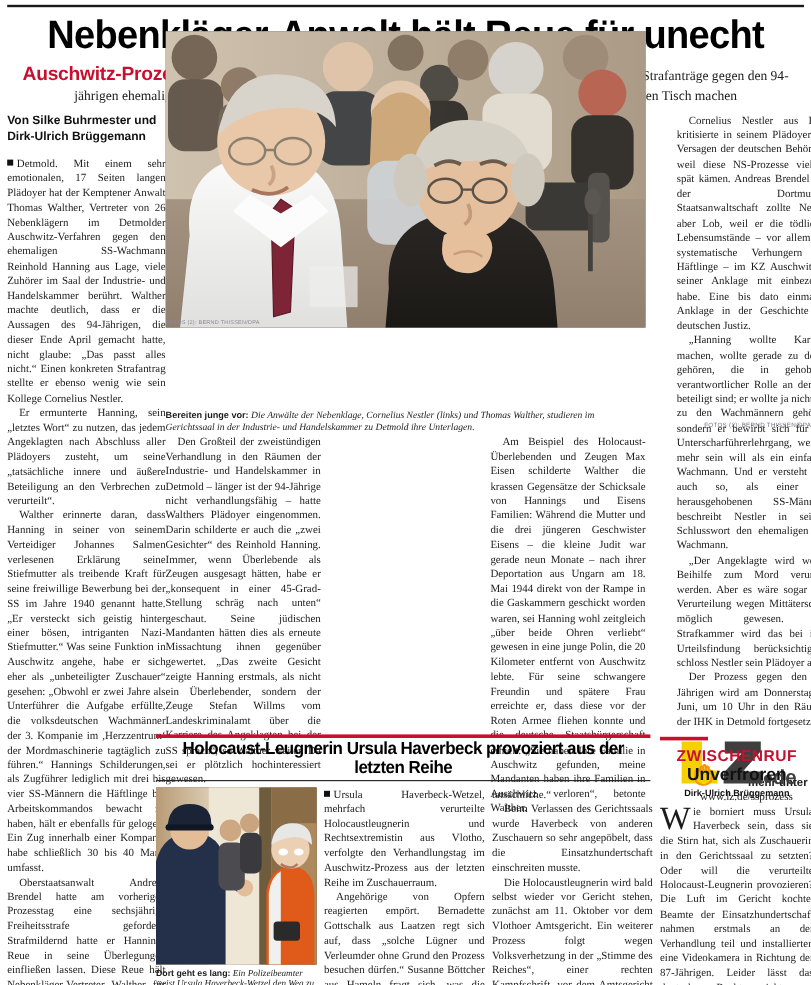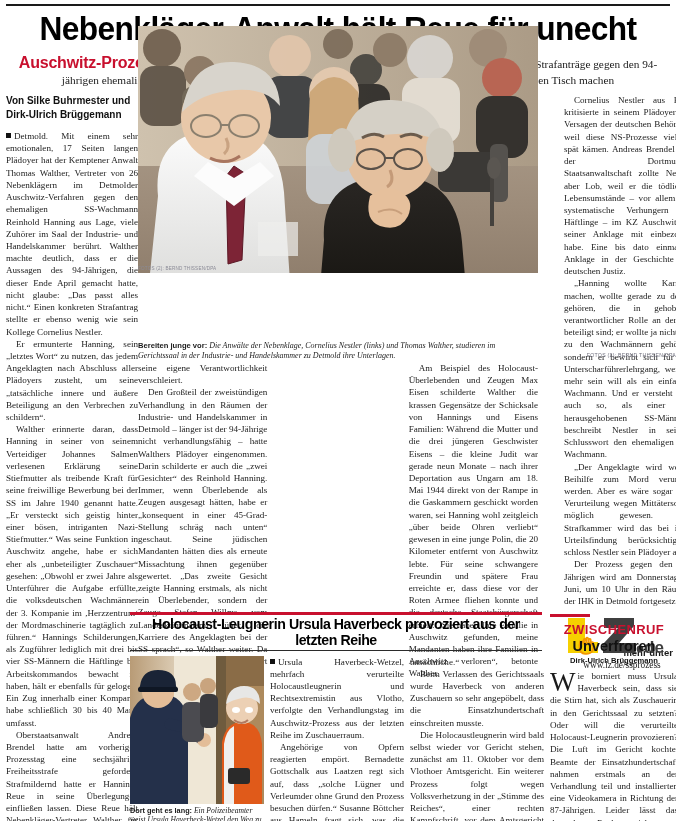--- a/index.html
+++ b/index.html
@@ -174,21 +174,21 @@
   </div>
 
   <div class="main-grid">
 
     <div class="col">
       <div class="byline">
         <div>Von Silke Buhrmester und</div>
         <div>Dirk-Ulrich Brüggemann</div>
       </div>
       <p class="body first"><span class="dingbat"></span><span>Detmold. Mit einem sehr emotionalen, 17 Seiten langen Plädoyer hat der Kemptener Anwalt Thomas Walther, Vertreter von 26 Nebenklägern im Detmolder Auschwitz-Verfahren gegen den ehemaligen SS-Wachmann Reinhold Hanning aus Lage, viele Zuhörer im Saal der Industrie- und Handelskammer berührt. Walther machte deutlich, dass er die Aussagen des 94-Jährigen, die dieser Ende April gemacht hatte, nicht glaube: „Das passt alles nicht.“ Einen konkreten Strafantrag stellte er ebenso wenig wie sein Kollege Cornelius Nestler.</span></p>
-      <p class="body"><span>Er ermunterte Hanning, sein „letztes Wort“ zu nutzen, das jedem Angeklagten nach Abschluss aller Plädoyers zusteht, um seine „tatsächliche innere und äußere Beteiligung an den Verbrechen zu schildern“.</span></p>
+      <p class="body"><span>Er ermunterte Hanning, sein „letztes Wort“ zu nutzen, das jedem Angeklagten nach Abschluss aller Plädoyers zusteht, um seine „tatsächliche innere und äußere Beteiligung an den Verbrechen zu verurteilt“.</span></p>
       <p class="body"><span>Walther erinnerte daran, dass Hanning in seiner von seinem Verteidiger Johannes Salmen verlesenen Erklärung seine Stiefmutter als treibende Kraft für seine freiwillige Bewerbung bei der SS im Jahre 1940 genannt hatte. „Er versteckt sich geistig hinter einer bösen, intriganten Nazi-Stiefmutter.“ Was seine Funktion in Auschwitz angehe, habe er sich eher als „unbeteiligter Zuschauer“ gesehen: „Obwohl er zwei Jahre als Unterführer die Aufgabe erfüllte, die volksdeutschen Wachmänner der 3. Kompanie im ,Herzzentrum‘ der Mordmaschinerie tagtäglich zu führen.“ Hannings Schilderungen, als Zugführer lediglich mit drei bis vier SS-Männern die Häftlinge bei Arbeitskommandos bewacht zu haben, hält er ebenfalls für gelogen. Ein Zug innerhalb einer Kompanie habe schließlich 30 bis 40 Mann umfasst.</span></p>
       <p class="body"><span>Oberstaatsanwalt Andreas Brendel hatte am vorherigen Prozesstag eine sechsjährige Freiheitsstrafe gefordert. Strafmildernd hatte er Hannings Reue in seine Überlegungen einfließen lassen. Diese Reue hält Nebenkläger-Vertreter Walther für eine Farce: „Hanning bereut, einer verbrecherischen Organisation angehört zu haben. Hanning steht aber nicht wegen Mitgliedschaft in der SS vor Gericht.“ Bewusst habe der Angeklagte nur von „Tod“, nicht von „Mord“ gesprochen und die wahren Abläufe und</span></p>
     </div>
 
     <div class="col"></div>
     <div class="col"></div>
     <div class="col"></div>
 
     <div class="col">
       <p class="body first"><span style="display:inline-block;width:10px"></span><span>Cornelius Nestler aus Köln kritisierte in seinem Plädoyer das Versagen der deutschen Behörden, weil diese NS-Prozesse viel zu spät kämen. Andreas Brendel von der Dortmunder Staatsanwaltschaft zollte Nestler aber Lob, weil er die tödlichen Lebensumstände – vor allem das systematische Verhungern der Häftlinge – im KZ Auschwitz in seiner Anklage mit einbezogen habe. Eine bis dato einmalige Anklage in der Geschichte der deutschen Justiz.</span></p>
@@ -344,21 +344,20 @@
     <div class="credit-vert">FOTOS (2): BERND THISSEN/DPA</div>
   </div>
 
   <div class="caption">
     <b>Bereiten junge vor:</b><span> Die Anwälte der Nebenklage, Cornelius Nestler (links) und Thomas Walther, studieren im Gerichtssaal in der Industrie- und Handelskammer zu Detmold ihre Unterlagen.</span>
   </div>
   <div class="credit">FOTOS (2): BERND THISSEN/DPA</div>
 
   <div class="under-photo">
     <div>
-      <p class="body first"><span>seine eigene Verantwortlichkeit verschleiert.</span></p>
       <p class="body"><span>Den Großteil der zweistündigen Verhandlung in den Räumen der Industrie- und Handelskammer in Detmold – länger ist der 94-Jährige nicht verhandlungsfähig – hatte Walthers Plädoyer eingenommen. Darin schilderte er auch die „zwei Gesichter“ des Reinhold Hanning. Immer, wenn Überlebende als Zeugen ausgesagt hätten, habe er „konsequent in einer 45-Grad-Stellung schräg nach unten“ geschaut. Seine jüdischen Mandanten hätten dies als erneute Missachtung ihnen gegenüber gewertet. „Das zweite Gesicht zeigte Hanning erstmals, als nicht ein Überlebender, sondern der Zeuge Stefan Willms vom Landeskriminalamt über die Karriere des Angeklagten bei der SS sprach“, so Walther weiter. Da sei er plötzlich hochinteressiert gewesen.</span></p>
     </div>
     <div>
       <p class="body first" style="visibility:hidden;height:0;margin:0"></p>
     </div>
     <div>
       <p class="body first"><span style="display:inline-block;width:10px"></span><span>Am Beispiel des Holocaust-Überlebenden und Zeugen Max Eisen schilderte Walther die krassen Gegensätze der Schicksale von Hannings und Eisens Familien: Während die Mutter und die drei jüngeren Geschwister Eisens – die kleine Judit war gerade neun Monate – nach ihrer Deportation aus Ungarn am 18. Mai 1944 direkt von der Rampe in die Gaskammern geschickt worden waren, sei Hanning wohl zeitgleich „über beide Ohren verliebt“ gewesen in eine junge Polin, die 20 Kilometer entfernt von Auschwitz lebte. Für seine schwangere Freundin und spätere Frau erreichte er, dass diese vor der Roten Armee fliehen konnte und die deutsche Staatsbürgerschaft erhielt: „Sie haben Ihre Familie in Auschwitz gefunden, meine Mandanten haben ihre Familien in Auschwitz verloren“, betonte Walther.</span></p>
     </div>
   </div>
 

